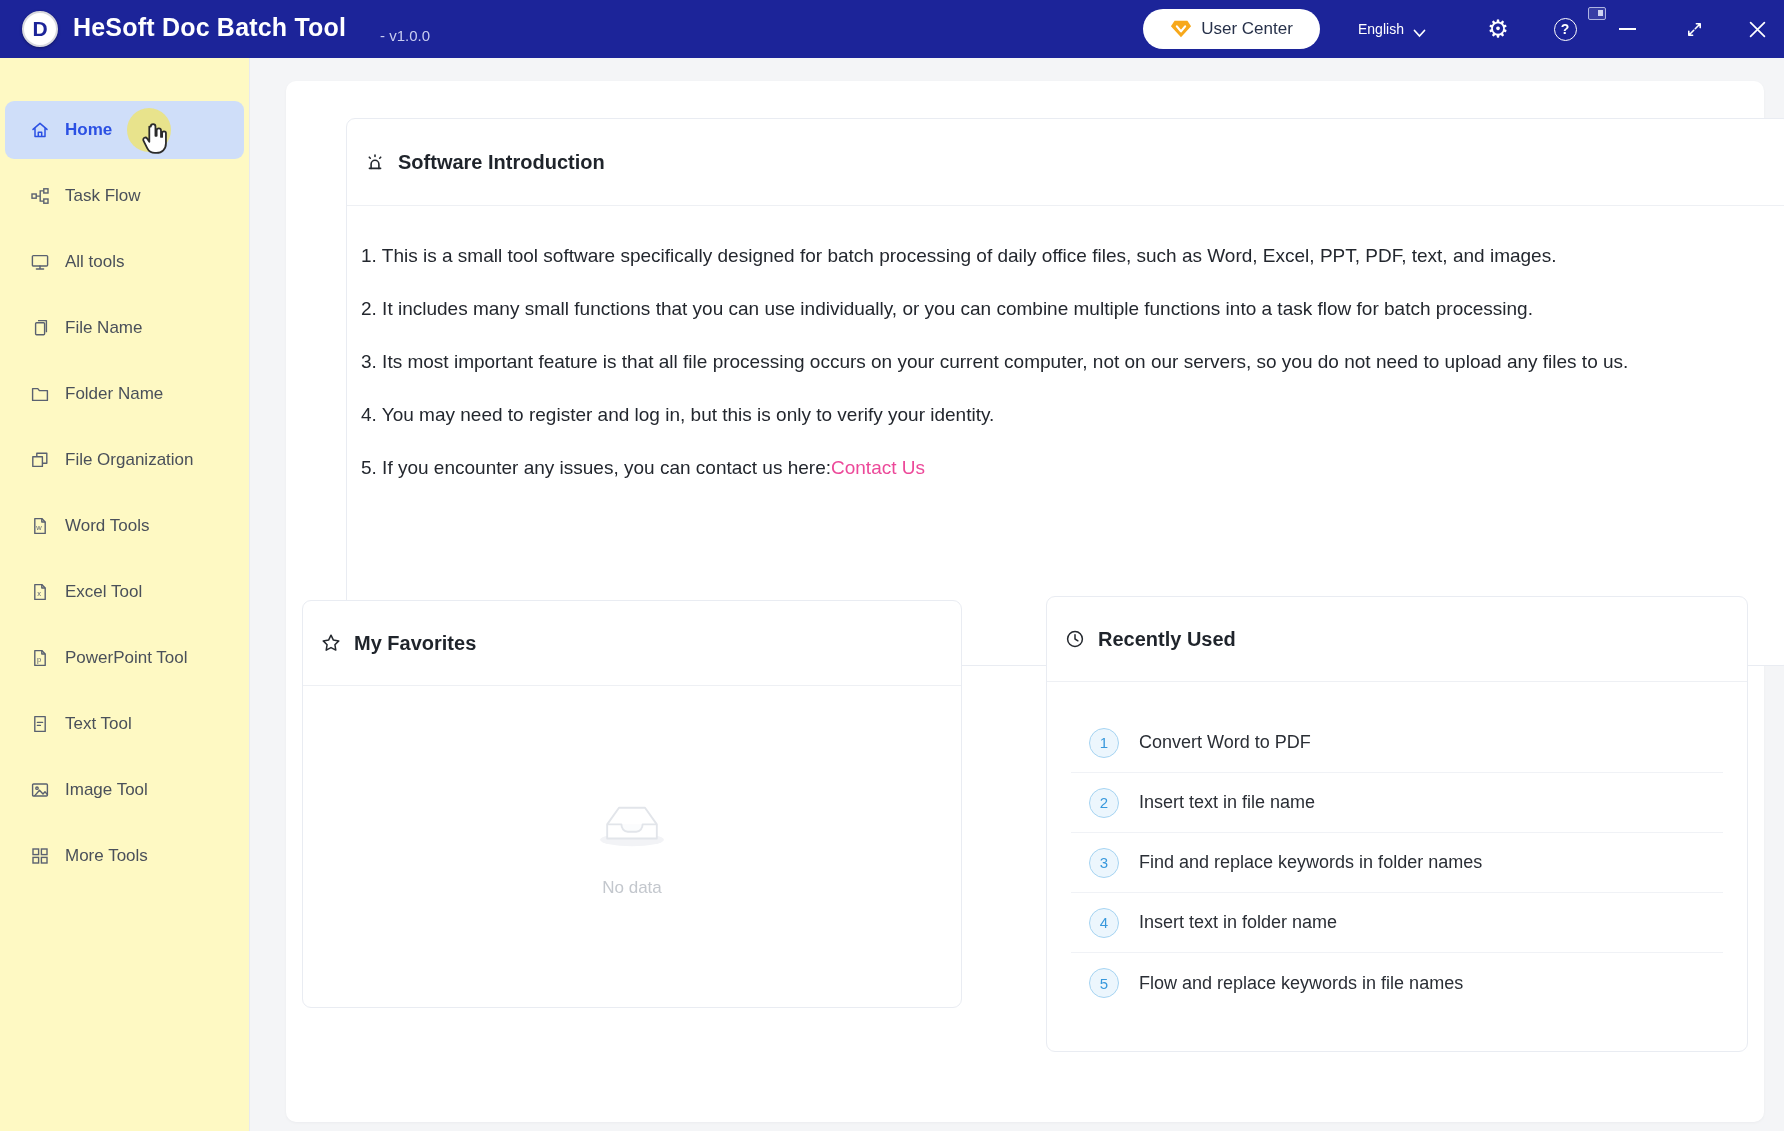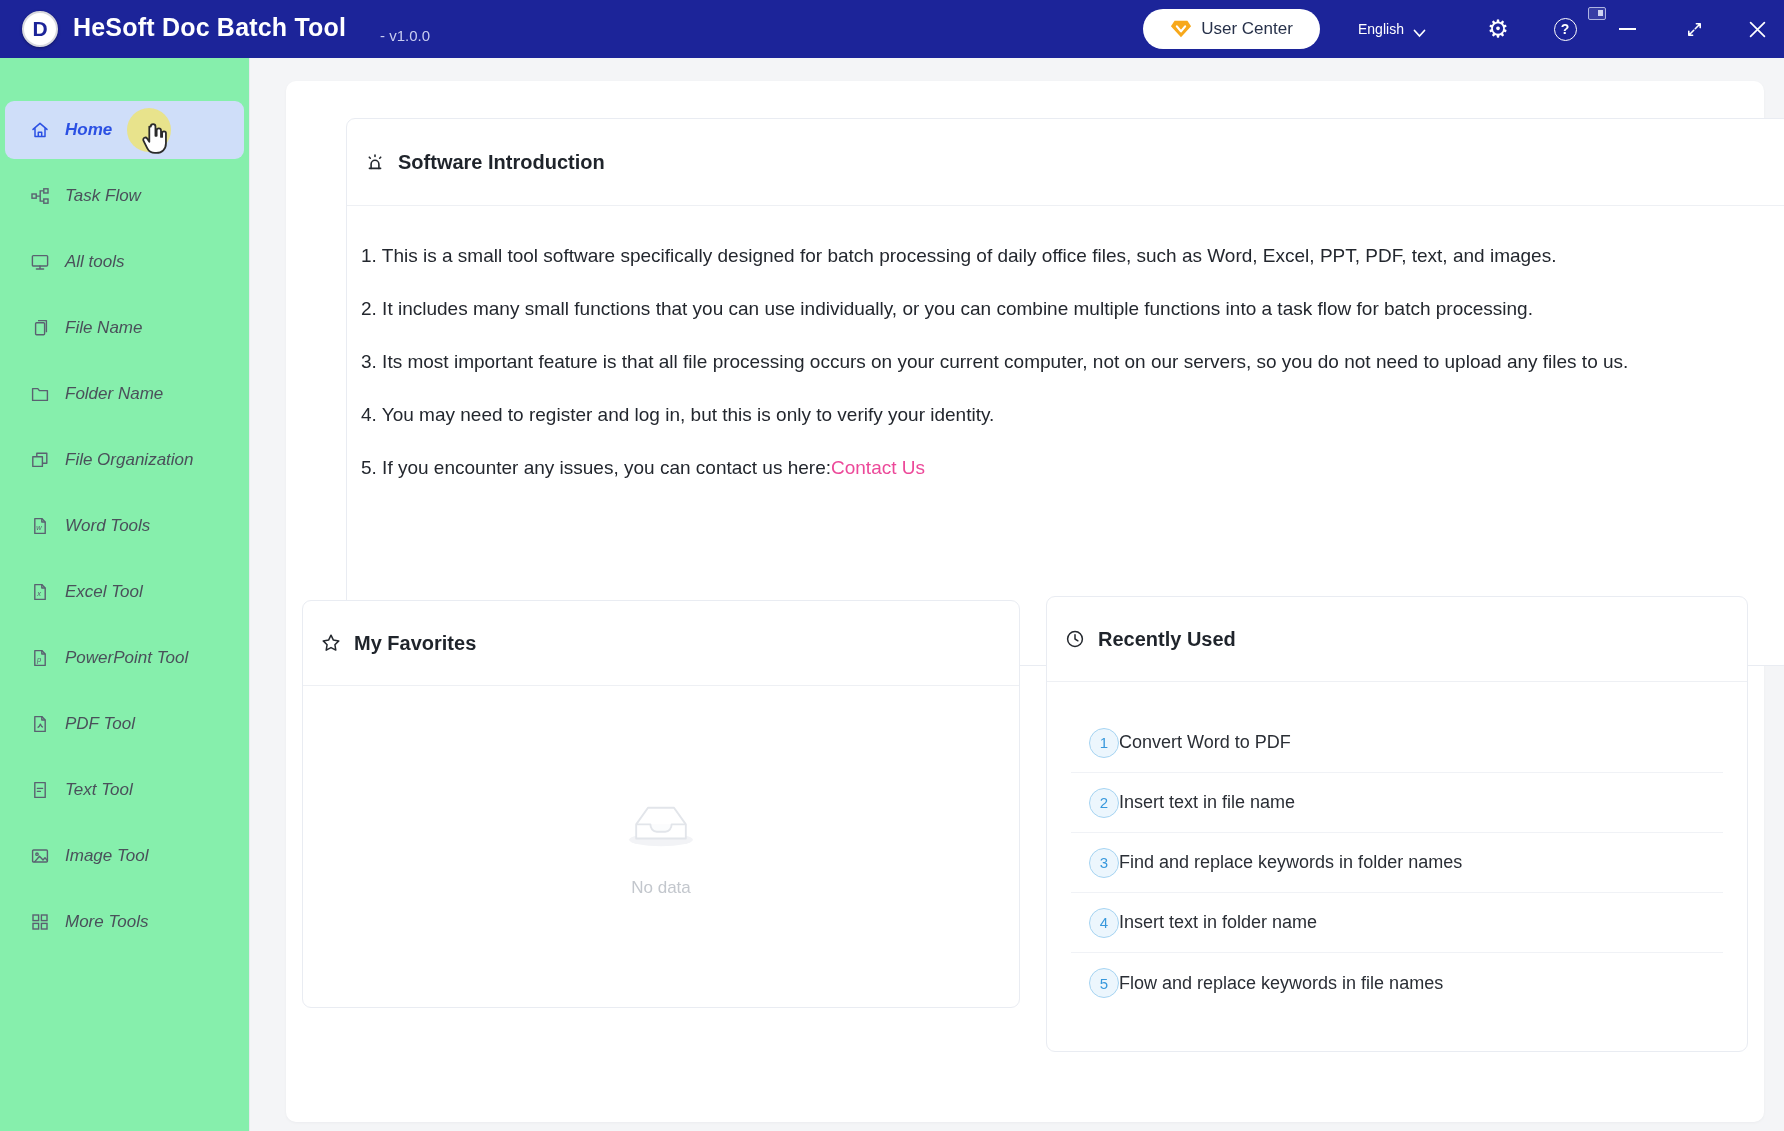--- a/index.html
+++ b/index.html
@@ -28,22 +28,22 @@
              align-items:center; justify-content:center; font-size:14px; font-weight:bold; }
   .mini-float { position:absolute; left:1588px; top:7px; width:18px; height:13px; border:1.5px solid #aeb4e2;
                 border-radius:2px; background:rgba(255,255,255,.12); cursor:pointer; }
   .mini-float i { position:absolute; right:2px; top:2px; width:5px; height:6px; background:#cfd4f2; display:block; }
   .win-min { left:1610px; width:34px; }
   .win-min i { display:block; width:17px; height:2px; background:#fff; }
   .win-max { left:1677px; width:34px; }
   .win-close { left:1740px; width:34px; }
 
   
-  .sidebar { position:absolute; left:0; top:58px; width:250px; bottom:0; background:#86efac;
-             border-right:1px solid #e8eaef; padding-top:43px;font-style:italic; }
+  .sidebar { position:absolute; left:0; top:58px; width:250px; bottom:0; background:#fef9c3;
+             border-right:1px solid #e8eaef; padding-top:43px; }
   .nav-item { position:relative; margin:0 5px 8px 5px; height:58px; border-radius:9px; display:flex;
               align-items:center; cursor:pointer; color:#4a505a; }
   .nav-item .nav-icon { margin-left:25px; width:20px; height:20px; color:#5a6170; flex:0 0 auto; }
   .nav-item .nav-icon svg { width:20px; height:20px; display:block; }
   .nav-item .nav-label { margin-left:15px; font-size:17px; }
   .nav-item.active { background:#cfdef9; color:#2b50e3; }
   .nav-item.active .nav-icon { color:#2b50e3; }
   .nav-item.active .nav-label { font-weight:bold; }
 
   
@@ -54,34 +54,34 @@
   .card-header .hd-icon { width:20px; height:20px; color:#24282e; }
   .card-header .hd-icon svg { width:20px; height:20px; display:block; }
   .card-title { font-size:20px; font-weight:bold; color:#1f242b; }
 
   .intro-card { position:absolute; left:16px; top:37px; width:1446px; height:548px;margin-left:44px; }
   .intro-card .card-header { height:87px; }
   .intro-body { padding:33px 30px 0 14px; }
   .intro-body p { font-size:19px; line-height:34px; color:#23272e; margin:0 0 19px 0; max-width:1280px; }
   .contact-link { color:#ec4899; text-decoration:none; cursor:pointer; }
 
-  .fav-card { position:absolute; left:16px; top:519px; width:718px; height:408px; }
+  .fav-card { position:absolute; left:16px; top:519px; width:660px; height:408px; }
   .fav-card .card-header, .recent-card .card-header { height:85px; }
   .fav-empty { height:322px; display:flex; flex-direction:column; align-items:center; justify-content:center; gap:30px; }
   .fav-empty svg { width:78px; height:52px; display:block; }
   .empty-text { font-size:17px; color:#c3c7cd; }
 
   .recent-card { position:absolute; left:760px; top:515px; width:702px; height:456px; }
   .recent-list { padding:31px 24px 0 24px; }
   .recent-row { height:60px; display:flex; align-items:center; border-bottom:1px solid #f0f2f6; cursor:pointer; }
   .recent-row:last-child { border-bottom:none; }
   .num-badge { margin-left:18px; width:30px; height:30px; border-radius:50%; background:#ecf6fd;
                border:1px solid #a6d4f2; color:#3898dc; font-size:15px; display:flex; align-items:center;
                justify-content:center; flex:0 0 auto; }
-  .recent-label { font-size:18px; color:#2a2e35; }
+  .recent-label { margin-left:20px; font-size:18px; color:#2a2e35; }
 
   
   .cursor { position:absolute; left:127px; top:108px; width:60px; height:62px; pointer-events:none; }
   .cursor-circle { position:absolute; left:0; top:0; width:44px; height:44px; border-radius:50%;
                    background:rgba(238,228,112,.8); }
   .cursor-hand { position:absolute; left:10px; top:13px; width:36px; height:36px; }
 
   svg { overflow:visible; }
   svg text { font-family:"Liberation Sans","DejaVu Sans",sans-serif; }
 </style>
@@ -226,30 +226,20 @@
       <span class="nav-icon">
         <svg viewBox="0 0 20 20" fill="none" stroke="currentColor" stroke-width="1.4" stroke-linejoin="round">
             <path d="M4.8 2.6h7l3.4 3.4v11.4H4.8z"></path>
             <path d="M11.8 2.6V6h3.4"></path>
             <text x="9" y="14" font-size="7.5" fill="currentColor" stroke="none" text-anchor="middle">p</text>
           </svg>
       </span>
       <span class="nav-label">PowerPoint Tool</span>
     </div>
 
-    <div class="nav-item">
-      <span class="nav-icon">
-        <svg viewBox="0 0 20 20" fill="none" stroke="currentColor" stroke-width="1.4" stroke-linejoin="round">
-            <path d="M4.8 2.6h7l3.4 3.4v11.4H4.8z"></path>
-            <path d="M11.8 2.6V6h3.4"></path>
-            <path d="M7.6 13.6c1.2-.6 2.4-2.2 2.8-3.6.5 1.6 1.6 2.9 2.6 3.2" stroke-width="1.2"></path>
-          </svg>
-      </span>
-      <span class="nav-label">PDF Tool</span>
-    </div>
 
     <div class="nav-item">
       <span class="nav-icon">
         <svg viewBox="0 0 20 20" fill="none" stroke="currentColor" stroke-width="1.4" stroke-linecap="round" stroke-linejoin="round">
             <path d="M4.8 2.6h10.4v14.8H4.8z"></path>
             <path d="M7.4 8.4h5.2M7.4 11.4h3"></path>
           </svg>
       </span>
       <span class="nav-label">Text Tool</span>
     </div>

